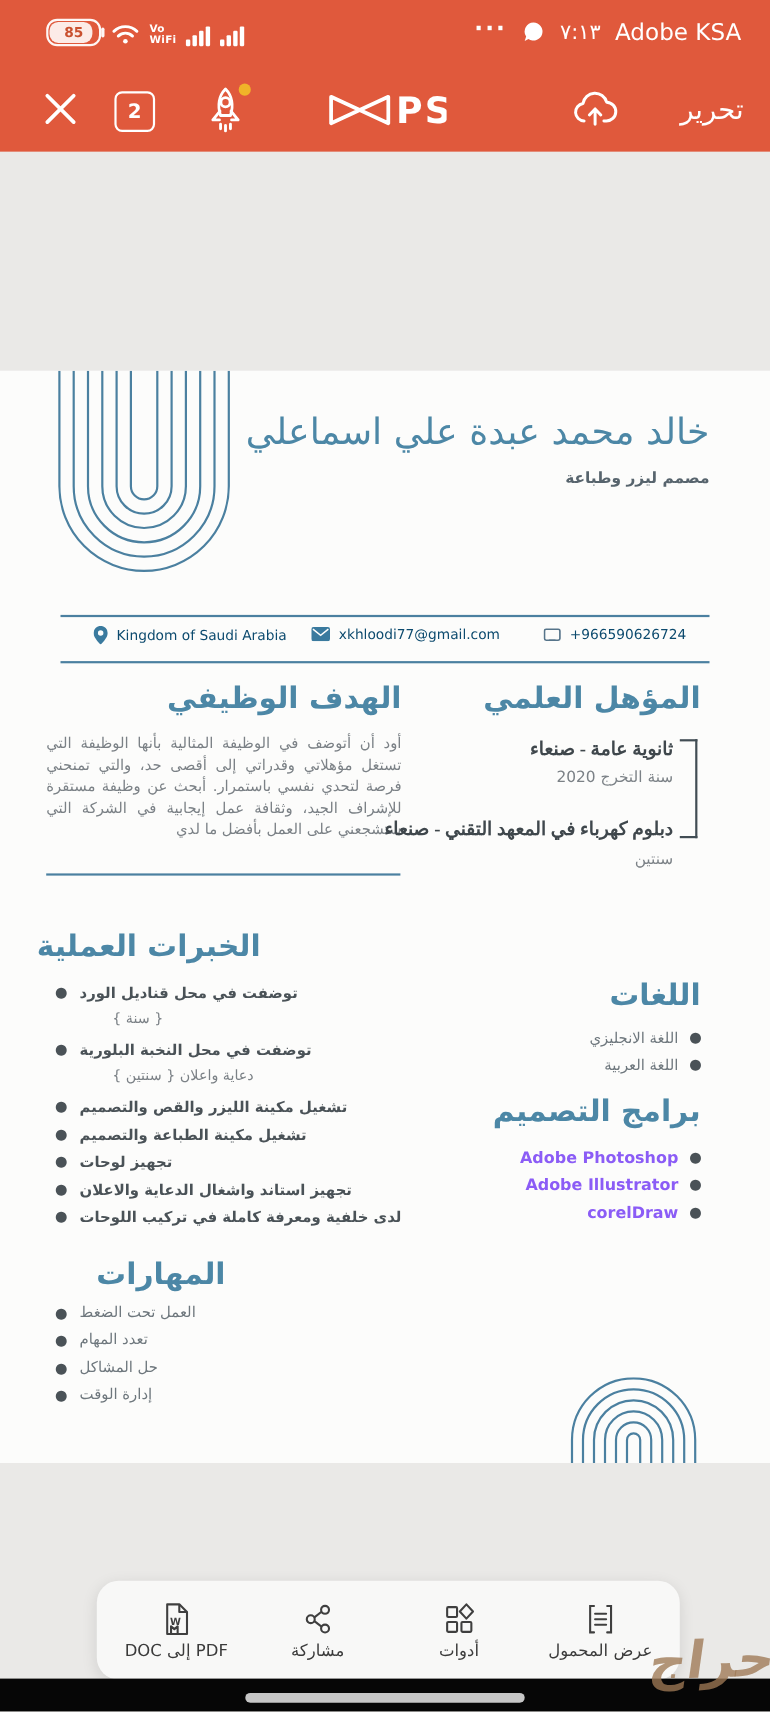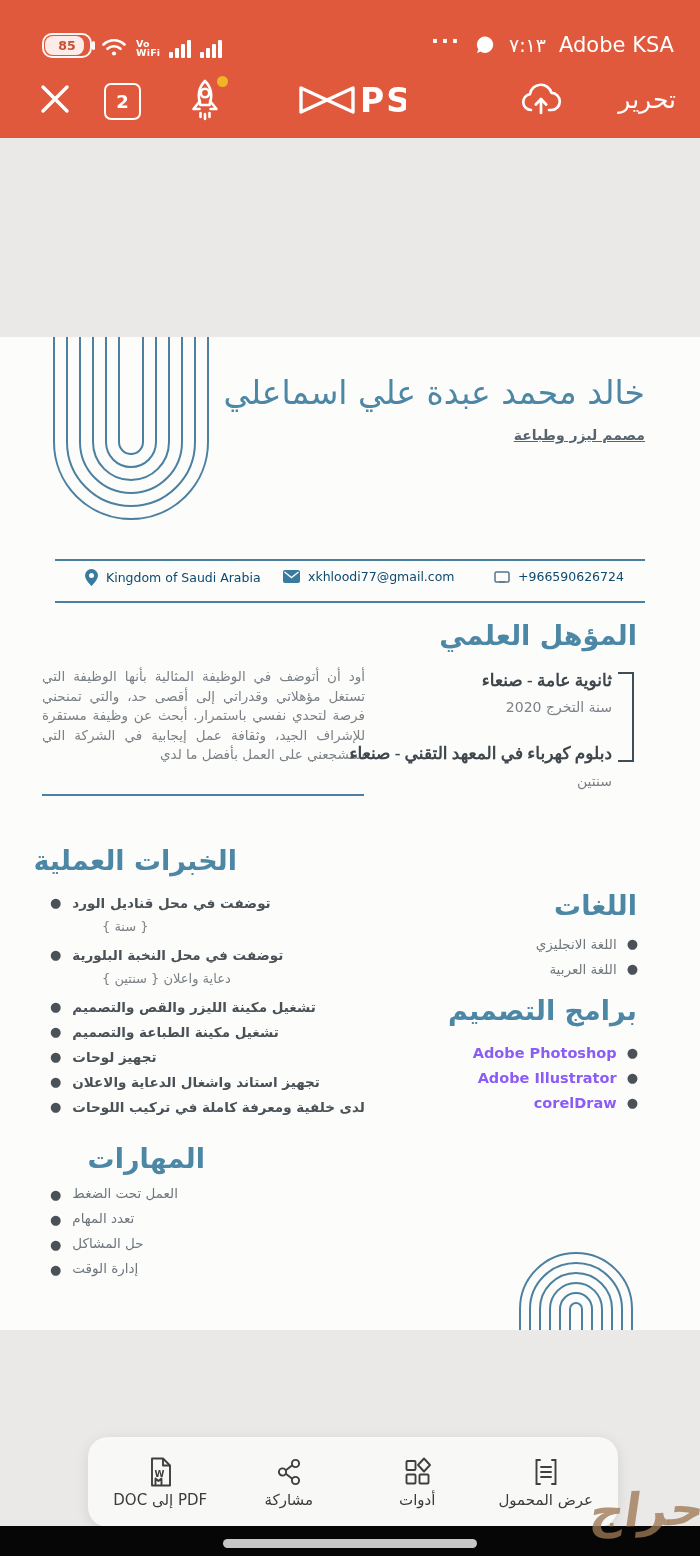--- a/index.html
+++ b/index.html
@@ -3,21 +3,21 @@
 <meta charset="utf-8">
 <style>
   html,body{margin:0;padding:0;}
   body{width:700px;height:1556px;overflow:hidden;background:#000;
        font-family:"DejaVu Sans",sans-serif;-webkit-font-smoothing:antialiased;}
   .screen{position:relative;width:700px;height:1556px;background:#EAE9E7;overflow:hidden;}
 
   
   .chrome{position:absolute;left:0;top:0;width:700px;height:138px;background:#E0593C;}
   .status-bar{position:absolute;left:0;top:0;width:700px;height:58px;display:flex;
-              align-items:flex-end;justify-content:space-between;color:#fff;}
+              align-items:center;justify-content:space-between;color:#fff;}
   .sb-left{display:flex;align-items:flex-end;gap:9px;padding-left:42px;}
   .sb-right{display:flex;align-items:center;gap:13px;padding-right:26px;}
   .battery{position:relative;width:46px;height:21px;border:2px solid rgba(255,255,255,.95);
            border-radius:10px;display:flex;align-items:center;justify-content:center;}
   .battery .fill{position:absolute;left:1px;top:1px;bottom:1px;width:85%;background:rgba(255,255,255,.88);border-radius:8px;}
   .battery .pct{position:relative;font-size:12.5px;font-weight:bold;color:#C9502F;z-index:1;}
   .battery .nub{position:absolute;right:-5px;top:6px;width:3px;height:9px;background:rgba(255,255,255,.95);border-radius:2px;}
   .vowifi{font-size:9.5px;font-weight:bold;line-height:1.02;letter-spacing:.2px;}
   .bars{display:flex;align-items:flex-end;gap:2px;height:19px;}
   .bars i{display:block;width:4px;background:#fff;border-radius:1px;}
@@ -35,21 +35,21 @@
   .wps-logo{left:296px;top:22px;width:110px;height:40px;}
   .cloud-btn{left:518px;top:20px;width:46px;height:42px;}
   .edit-btn{right:24px;top:18px;height:46px;font-size:25px;font-weight:500;}
 
   
   .doc-bg{position:absolute;left:0;top:138px;width:700px;height:1418px;background:#EAE9E7;}
   .page{position:absolute;left:0;top:337px;width:700px;height:993px;background:#FCFCFB;}
   .abs{position:absolute;}
   .h-sec{font-size:27px;font-weight:600;color:#4C87A6;direction:rtl;white-space:nowrap;}
   .cv-name{right:55px;top:36px;font-size:33px;font-weight:500;color:#4C87A6;direction:rtl;white-space:nowrap;}
-  .cv-job{right:55px;top:90px;font-size:14px;font-weight:600;color:#57646D;direction:rtl;text-decoration:underline;}
+  .cv-job{right:55px;top:90px;font-size:14px;font-weight:600;color:#57646D;direction:rtl;}
   .hr-blue{height:2px;background:#4B80A0;}
   .contact-item{display:flex;align-items:center;gap:8px;font-size:12.5px;color:#0c4a6e;}
   .obj-p{left:42px;top:330px;width:323px;direction:rtl;text-align:justify;font-size:13.5px;
          line-height:1.45;color:#7B8186;}
   .edu-bracket{right:66px;top:335px;width:14px;height:86px;border-top:2px solid #414D54;
                border-right:2px solid #414D54;border-bottom:2px solid #414D54;}
   .edu-t{font-size:17px;font-weight:700;color:#3F474C;direction:rtl;white-space:nowrap;font-family:Liberation Serif, serif;}
   .edu-s{font-size:14px;color:#7B8186;direction:rtl;white-space:nowrap;}
 
   .list{display:flex;flex-direction:column;}
@@ -201,20 +201,21 @@
     <div class="abs contact-item" style="left:494px;top:232px">
       <svg width="16" height="12" viewBox="0 0 16 12" fill="none" stroke="#56748A" stroke-width="1.5">
         <rect x="1" y="1" width="14" height="10" rx="1.5"></rect>
         <line x1="5" y1="11" x2="11" y2="11"></line>
       </svg>
       <span>+966590626724</span>
     </div>
 
     <div class="abs hr-blue" style="left:55px;width:590px;top:264px"></div>
 
+    <div class="abs h-sec" style="right:335px;top:283px">الهدف الوظيفي</div>
     <div class="abs obj-p">أود أن أتوضف في الوظيفة المثالية بأنها الوظيفة التي تستغل مؤهلاتي وقدراتي إلى أقصى حد، والتي تمنحني فرصة لتحدي نفسي باستمرار. أبحث عن وظيفة مستقرة للإشراف الجيد، وثقافة عمل إيجابية في الشركة التي ستشجعني على العمل بأفضل ما لدي</div>
     <div class="abs hr-blue" style="left:42px;width:322px;top:457px"></div>
 
     <div class="abs h-sec" style="right:63px;top:283px">المؤهل العلمي</div>
     <div class="abs edu-bracket"></div>
     <div class="abs edu-t" style="right:88px;top:333px">ثانوية عامة - صنعاء</div>
     <div class="abs edu-s" style="right:88px;top:362px">سنة التخرج 2020</div>
     <div class="abs edu-t" style="right:88px;top:406px">دبلوم كهرباء في المعهد التقني - صنعاء</div>
     <div class="abs edu-s" style="right:88px;top:436px">سنتين</div>
 

